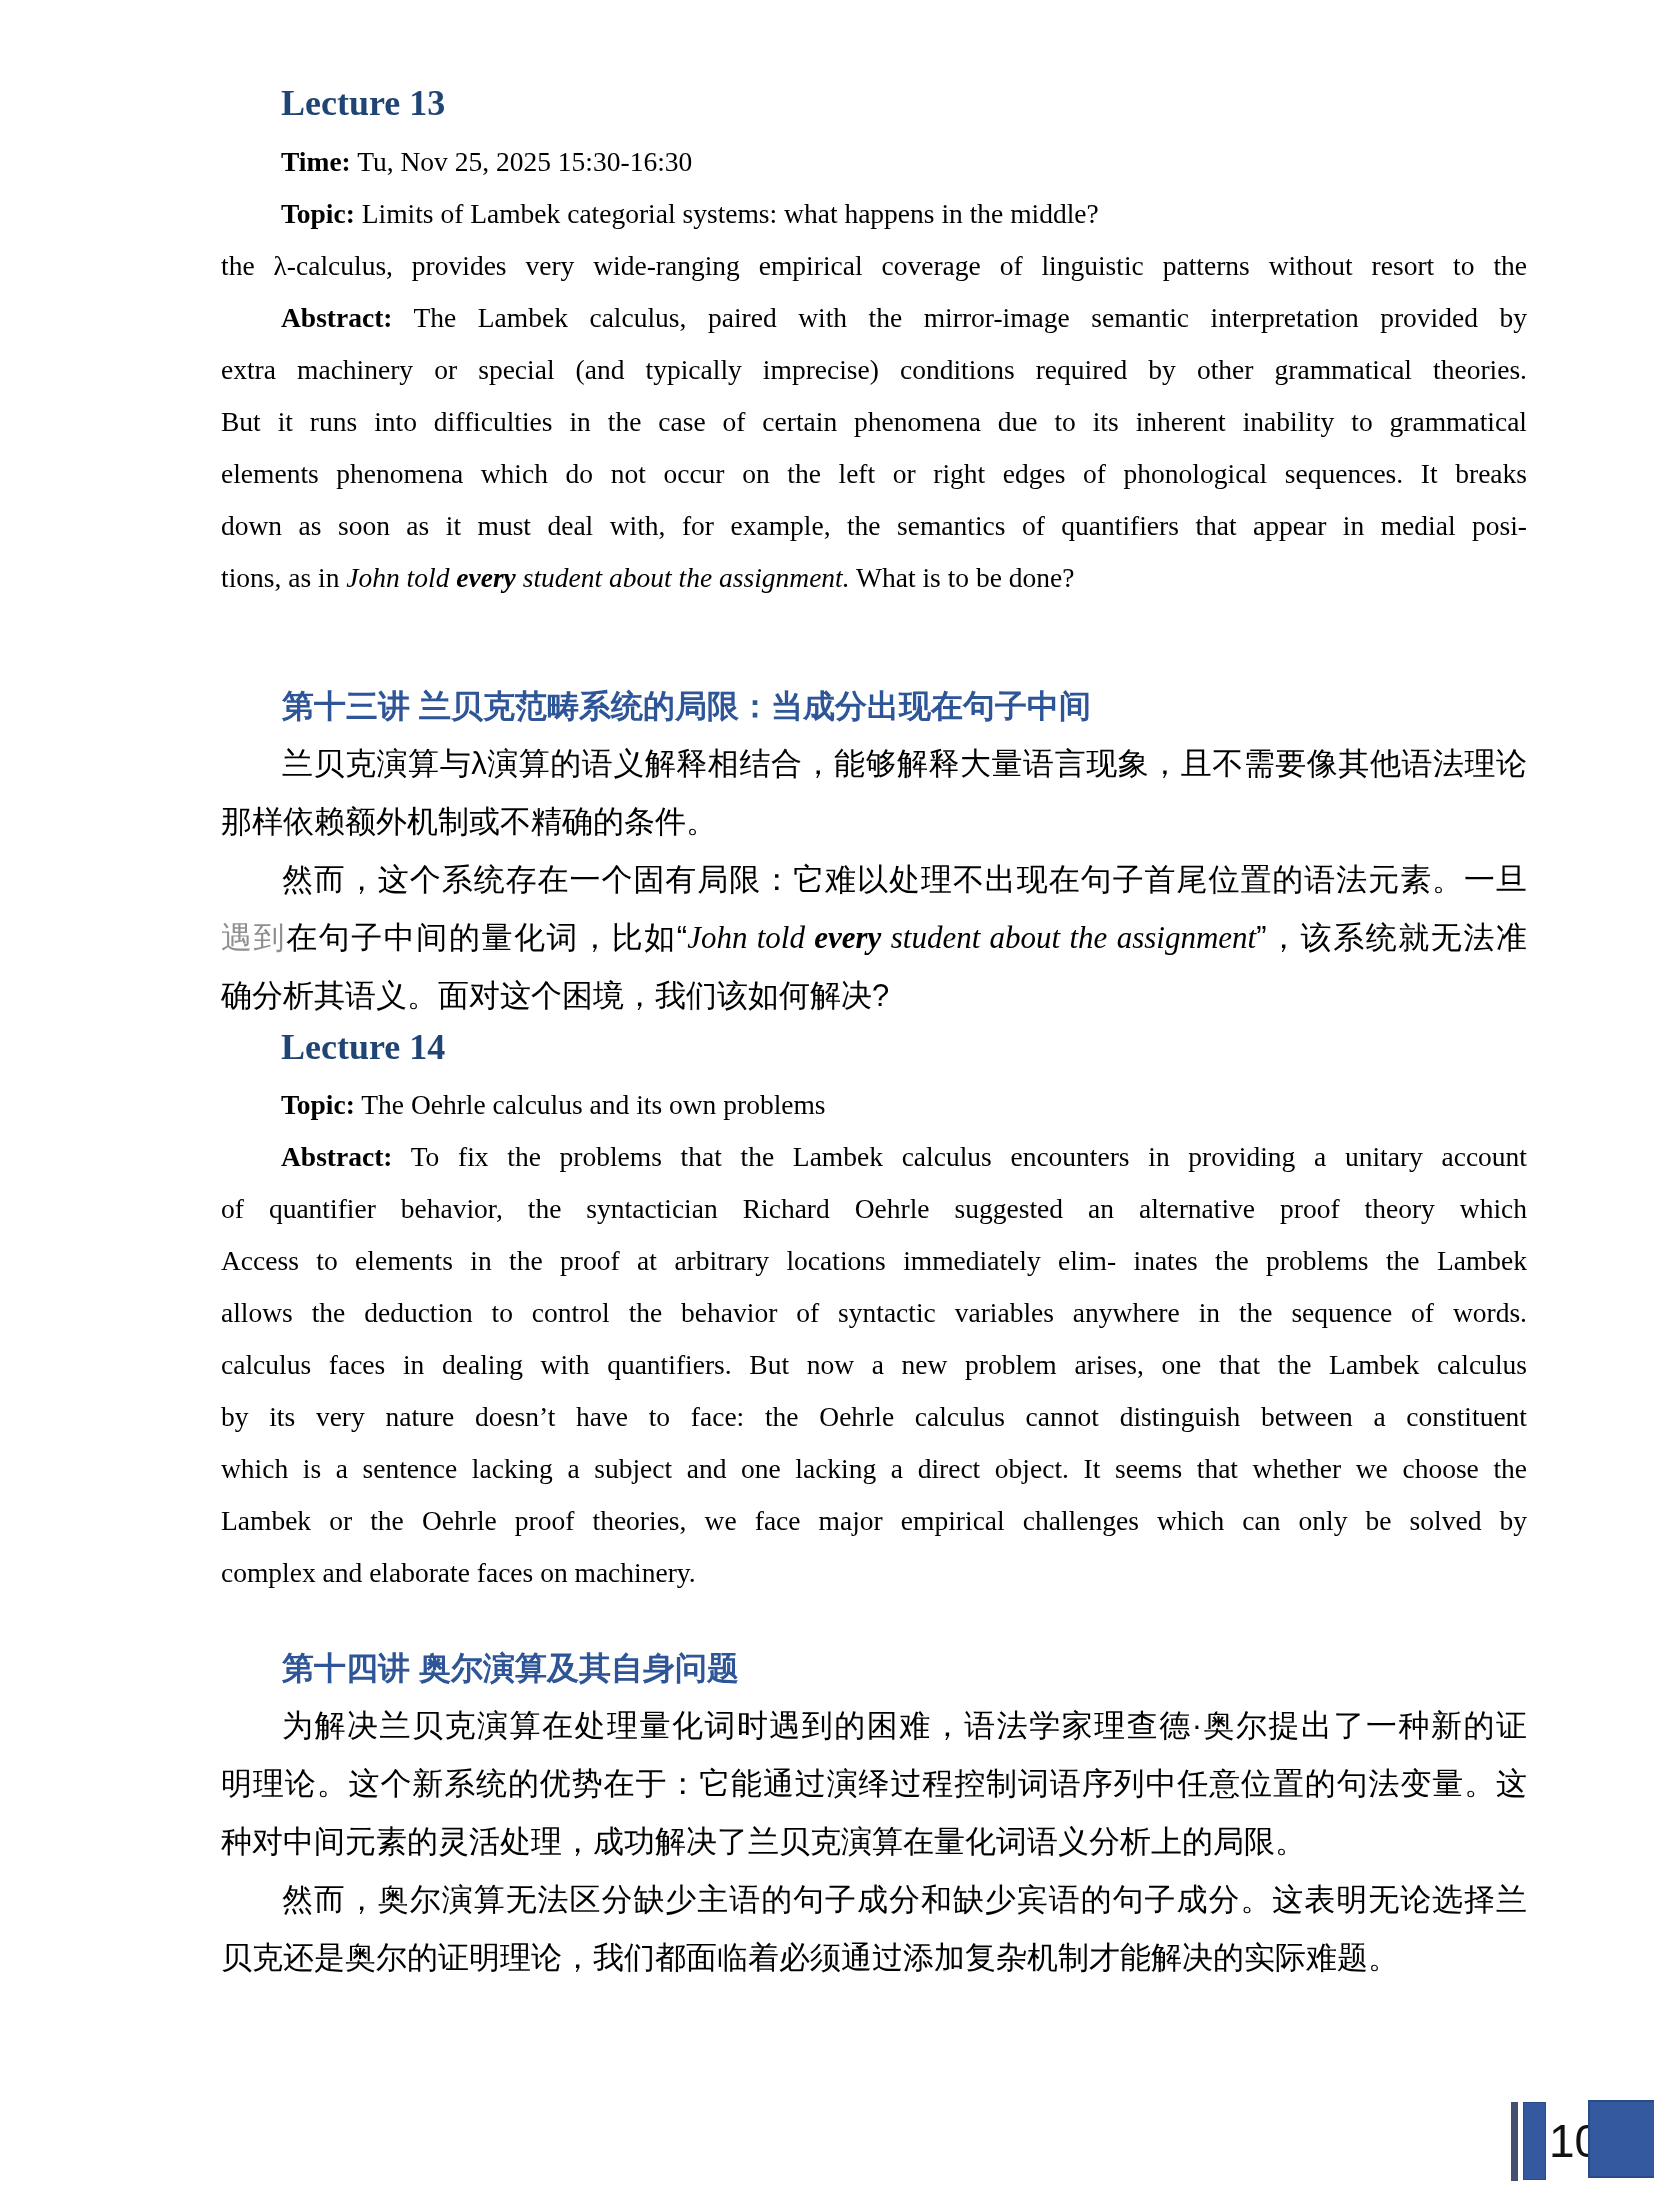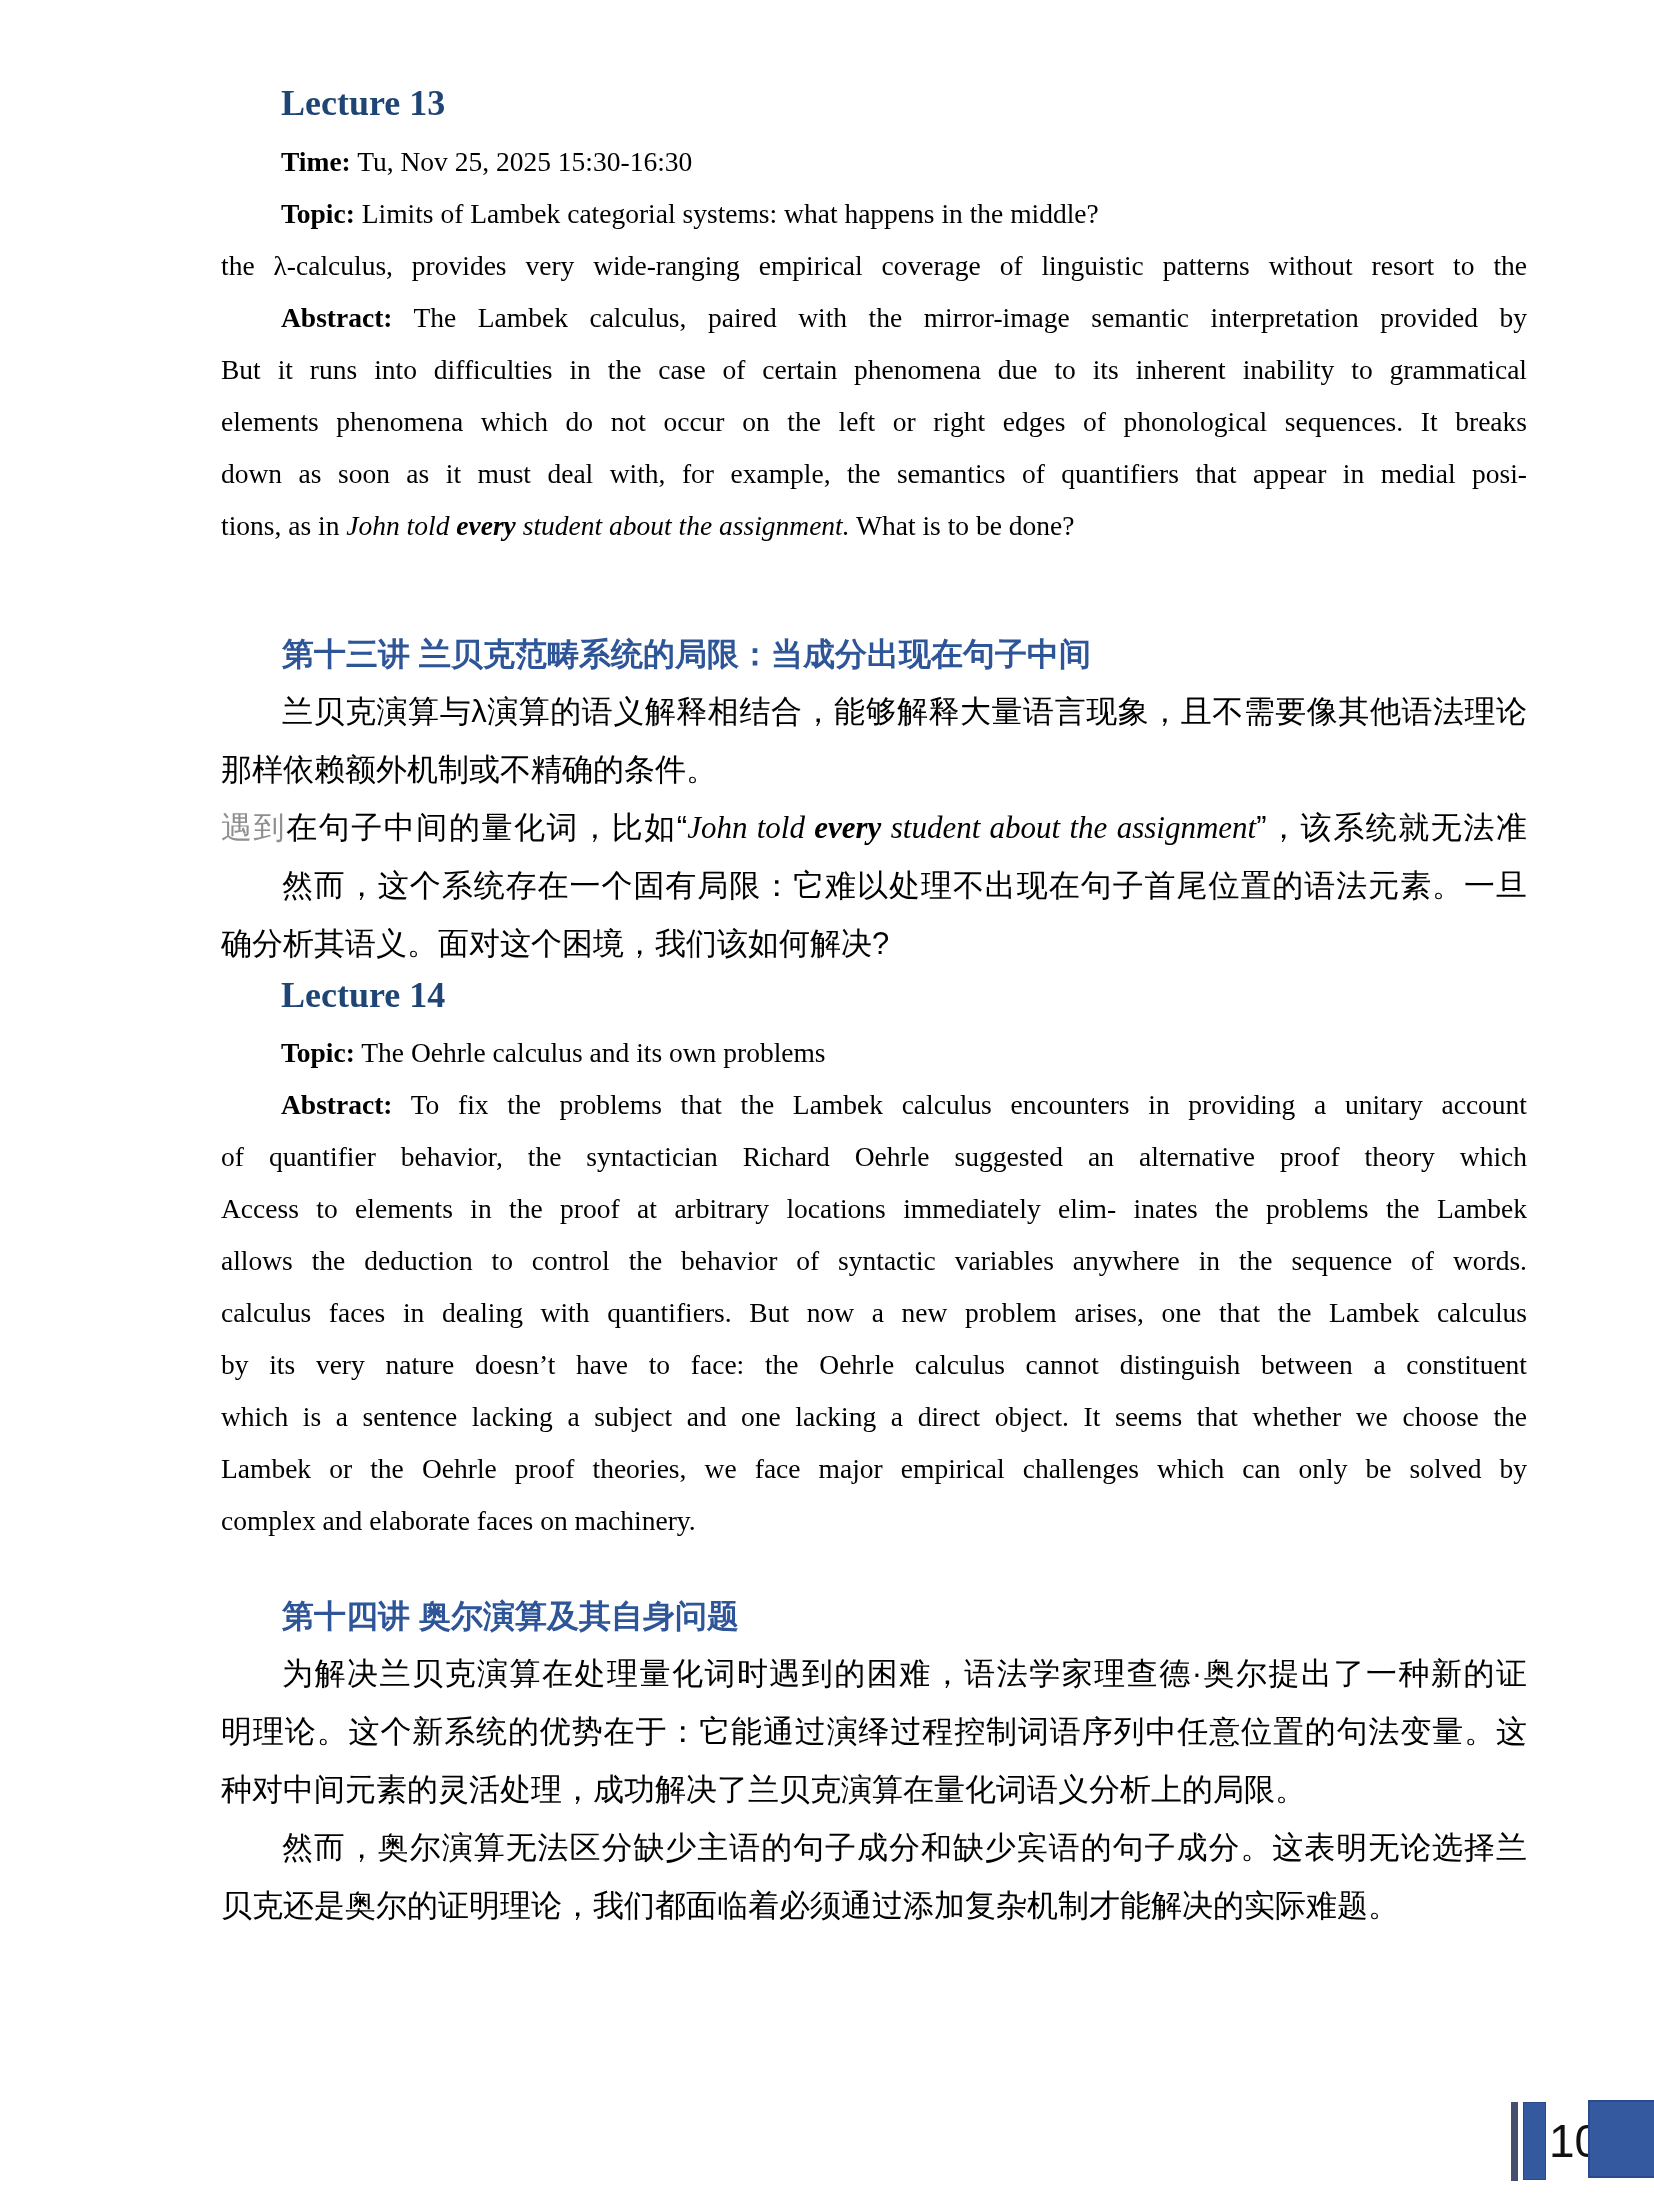--- a/index.html
+++ b/index.html
@@ -95,33 +95,34 @@
 <div class="page">
   <div class="content">
 
     <div>
       <div class="lecture-title">Lecture 13</div>
       <div class="meta"><span class="b">Time:</span><span> Tu, Nov 25, 2025 15:30-16:30</span></div>
       <div class="meta"><span class="b">Topic:</span><span> Limits of Lambek categorial systems: what happens in the middle?</span></div>
       <div>
         <div class="ln">the λ-calculus, provides very wide-ranging empirical coverage of linguistic patterns without resort to the</div>
         <div class="ln ind"><span class="b">Abstract:</span><span> The Lambek calculus, paired with the mirror-image semantic interpretation provided by</span></div>
+        <div class="ln">extra machinery or special (and typically imprecise) conditions required by other grammatical theories.</div>
         <div class="ln">But it runs into difficulties in the case of certain phenomena due to its inherent inability to grammatical</div>
         <div class="ln">elements phenomena which do not occur on the left or right edges of phonological sequences.  It breaks</div>
         <div class="ln">down as soon as it must deal with, for example, the semantics of quantifiers that appear in medial posi-</div>
         <div class="ln last"><span>tions, as in </span><span class="it">John told </span><span class="bit">every</span><span class="it"> student about the assignment.</span><span> What is to be done?</span></div>
       </div>
     </div>
 
     <div class="gap-lg">
       <div class="cn-heading">第十三讲 兰贝克范畴系统的局限：当成分出现在句子中间</div>
       <div class="cln cind">兰贝克演算与λ演算的语义解释相结合，能够解释大量语言现象，且不需要像其他语法理论</div>
       <div class="cln last">那样依赖额外机制或不精确的条件。</div>
+      <div class="cln cind">然而，这个系统存在一个固有局限：它难以处理不出现在句子首尾位置的语法元素。一旦</div>
       <div class="cln"><span class="grey">遇到</span><span>在句子中间的量化词，比如“</span><span class="cn-en"><span>John told </span><span class="bit">every</span><span> student about the assignment</span></span><span>”，该系统就无法准</span></div>
-      <div class="cln cind">然而，这个系统存在一个固有局限：它难以处理不出现在句子首尾位置的语法元素。一旦</div>
       <div class="cln last">确分析其语义。面对这个困境，我们该如何解决?</div>
     </div>
 
     <div class="gap-md">
       <div class="lecture-title">Lecture 14</div>
       <div class="meta"><span class="b">Topic:</span><span> The Oehrle calculus and its own problems</span></div>
       <div>
         <div class="ln ind"><span class="b">Abstract:</span><span> To fix the problems that the Lambek calculus encounters in providing a unitary account</span></div>
         <div class="ln">of quantifier behavior, the syntactician Richard Oehrle suggested an alternative proof theory which</div>
         <div class="ln">Access to elements in the proof at arbitrary locations immediately elim- inates the problems the Lambek</div>

